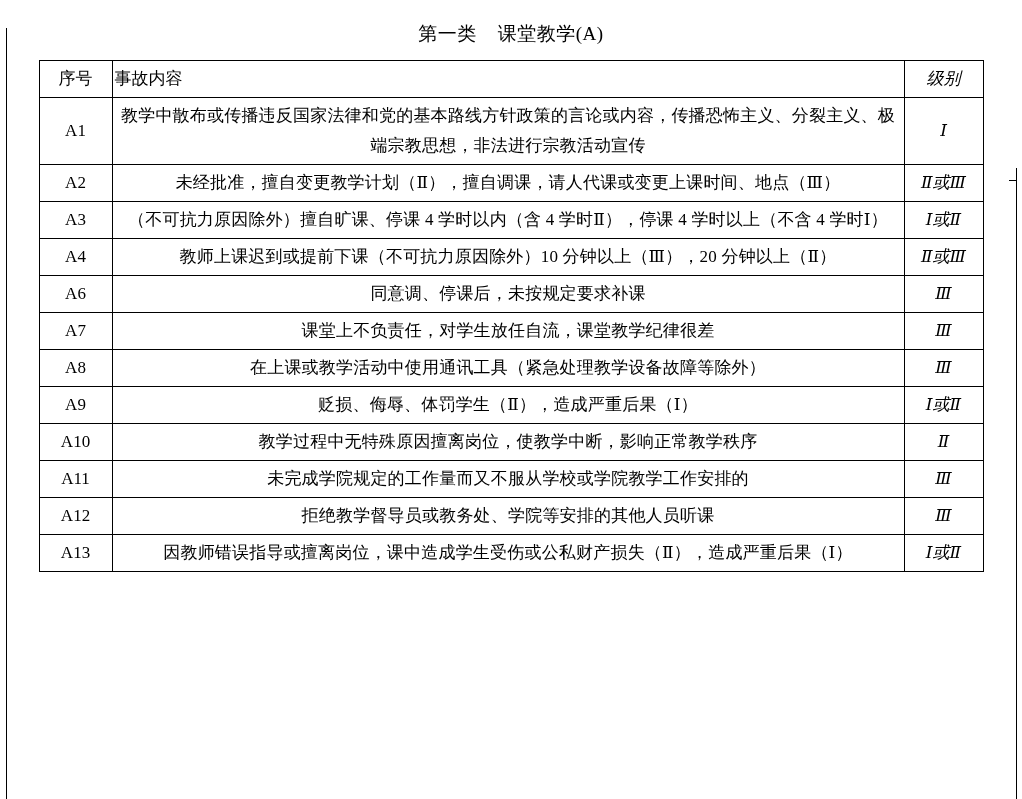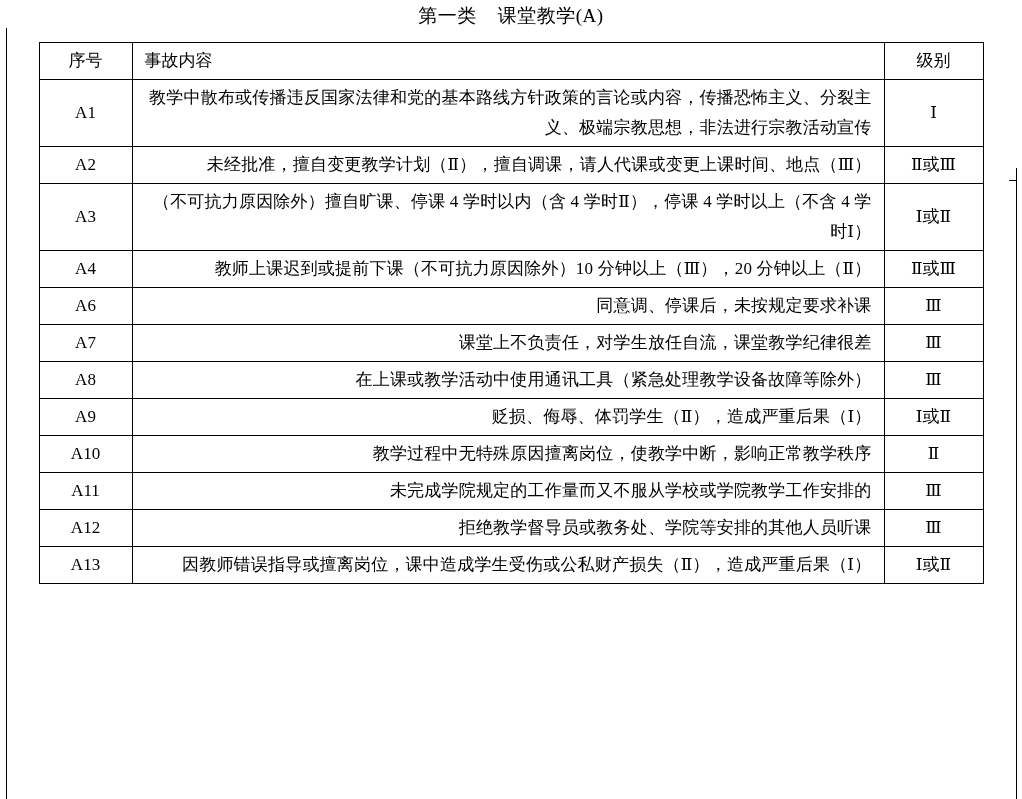--- a/index.html
+++ b/index.html
@@ -43,50 +43,51 @@
     right: 5px;
     top: 180px;
     width: 8px;
     height: 1px;
     background: #000000;
   }
   .doc-title {
     text-align: center;
     font-size: 19px;
     line-height: 28px;
-    padding-top: 2px;
+    padding-top: 20px;
     letter-spacing: 0.5px;
     white-space: pre;
   }
   table.main {
     border-collapse: collapse;
     margin: 12px auto 0 auto;
     width: 945px;
     table-layout: fixed;
   }
   table.main td, table.main th {
     border: 1px solid #000000;
     font-weight: normal;
     font-size: 17px;
     line-height: 30px;
     vertical-align: middle;
-    padding: 3px 12px;
+    padding: 3px 2px;
   }
   .col-no {
     width: 68px;
     text-align: center;
     font-size: 16px;
   }
   .col-content {
-    text-align: right;
+    text-align: center;
   }
   .col-level {
     width: 74px;
     text-align: center;
     font-size: 16px;
+    font-style: italic;
   }
   thead td {
     text-align: center;
     font-size: 18px;
     line-height: 32px;
   }
   .content-cell {
     letter-spacing: 0.2px;
   }
 </style>

